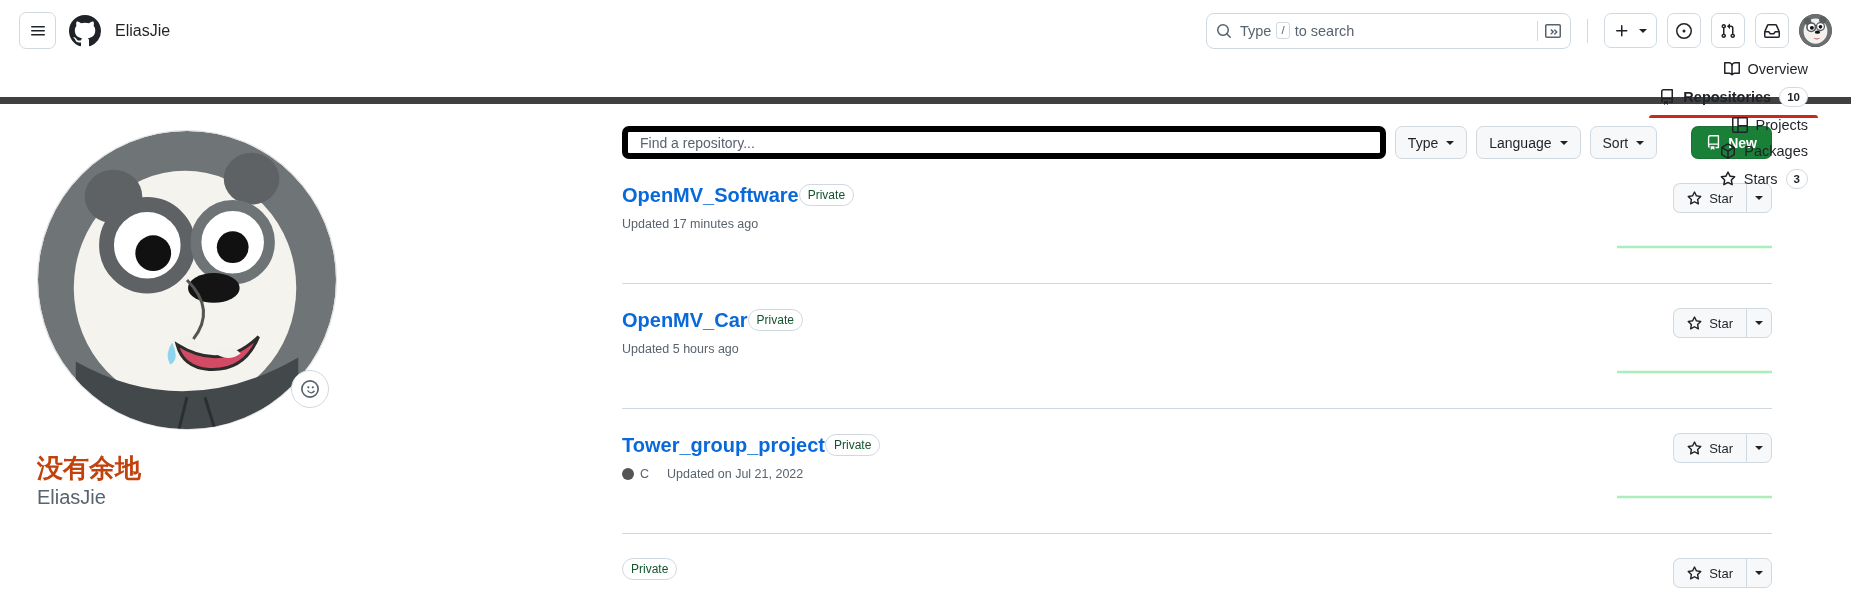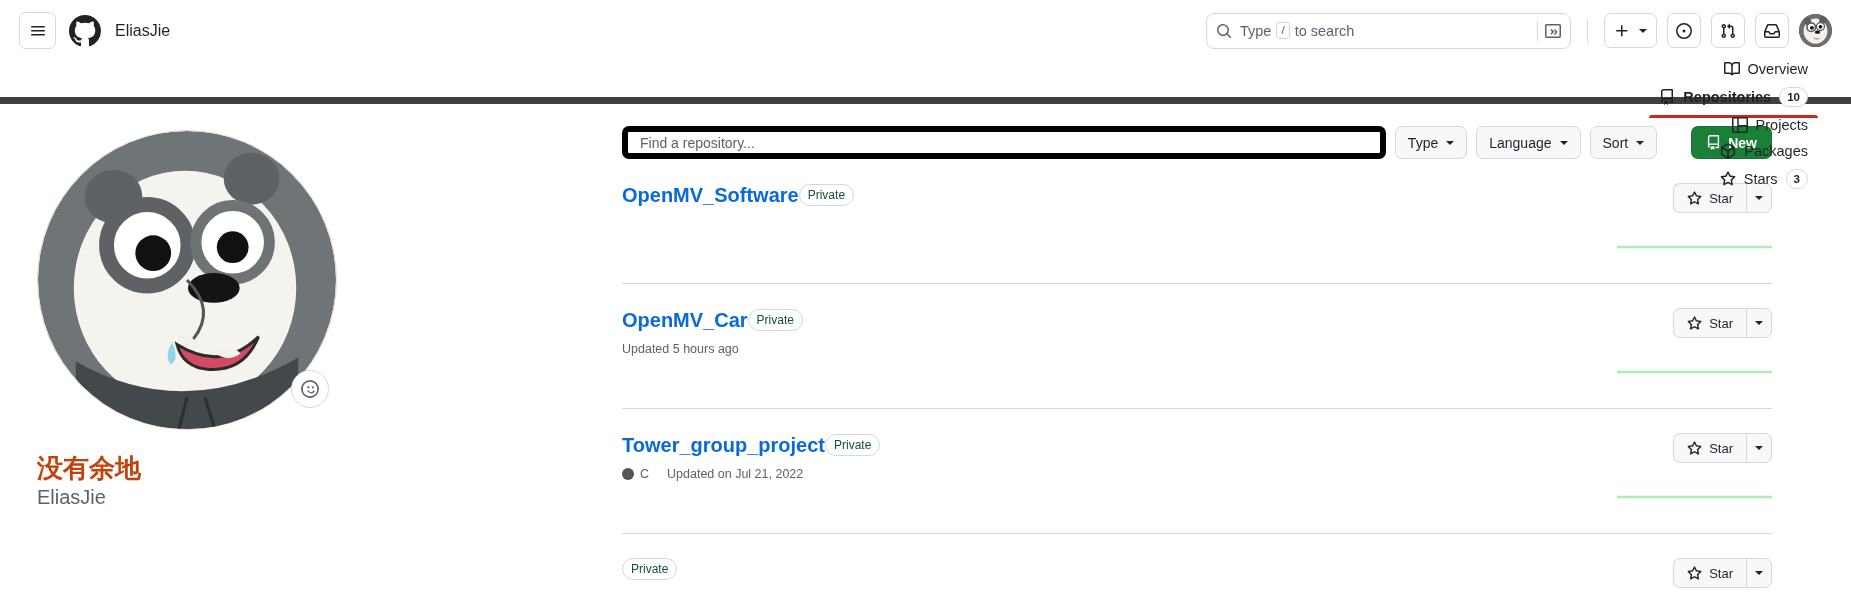--- a/index.html
+++ b/index.html
@@ -508,20 +508,23 @@
     </div>
 
     <div class="repo-list">
 
       <div class="repo-item">
         <div class="repo-main">
           <div class="repo-title-line">
             <a class="repo-name">OpenMV_Software</a>
             <span class="visibility-badge">Private</span>
           </div>
+          <div class="repo-meta">
+            <span>Updated 17 minutes ago</span>
+          </div>
         </div>
         <div class="repo-side">
           <div class="star-group">
             <button class="star-btn">
               <span>
                 <svg width="15" height="15" viewBox="0 0 16 16" fill="#1f2328">
                     <path d="M8 .25a.75.75 0 0 1 .673.418l1.882 3.815 4.21.612a.75.75 0 0 1 .416 1.279l-3.046 2.97.719 4.192a.751.751 0 0 1-1.088.791L8 12.347l-3.766 1.98a.75.75 0 0 1-1.088-.79l.72-4.194L.818 6.374a.75.75 0 0 1 .416-1.28l4.21-.611L7.327.668A.75.75 0 0 1 8 .25Zm0 2.445L6.615 5.5a.75.75 0 0 1-.564.41l-3.097.45 2.24 2.184a.75.75 0 0 1 .216.664l-.528 3.084 2.769-1.456a.75.75 0 0 1 .698 0l2.77 1.456-.53-3.084a.75.75 0 0 1 .216-.664l2.24-2.183-3.096-.45a.75.75 0 0 1-.564-.41L8 2.694Z"></path>
                   </svg>
               </span>
               <span>Star</span>

